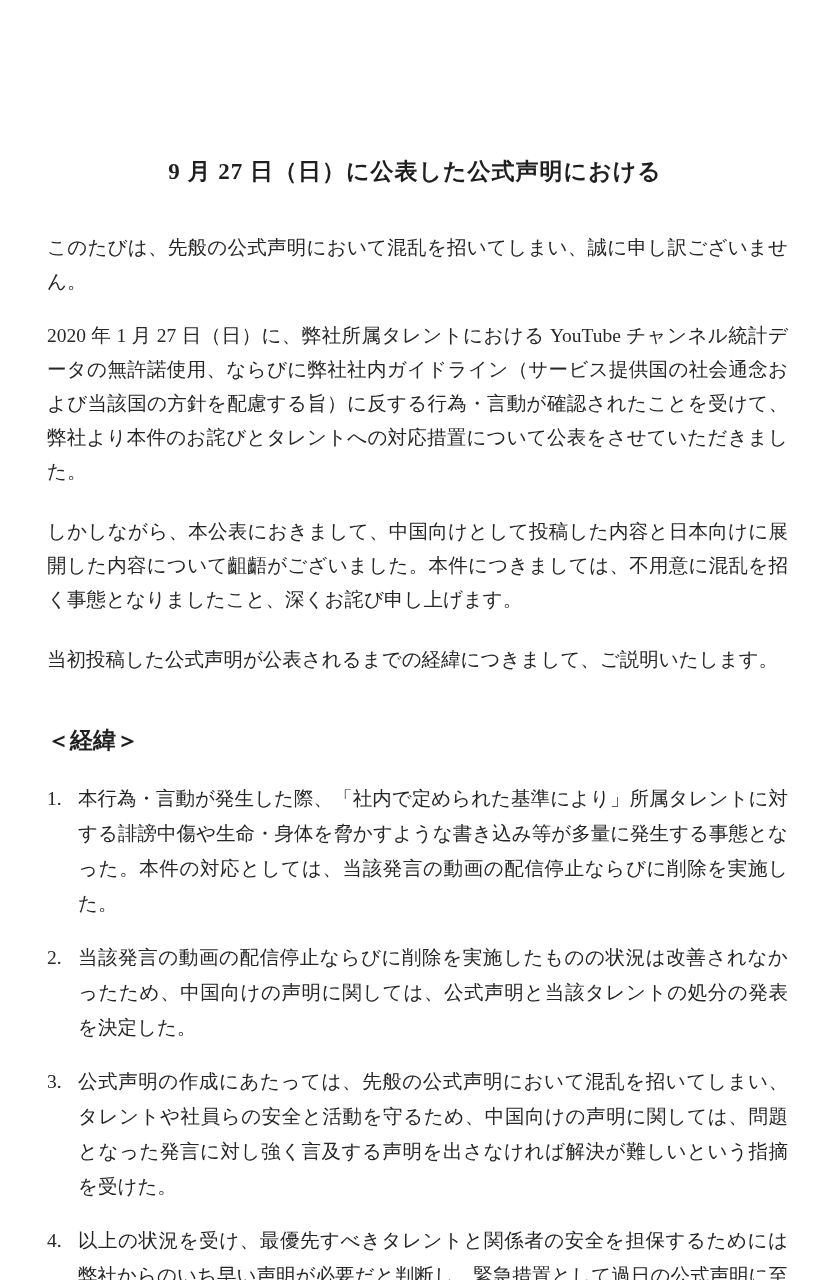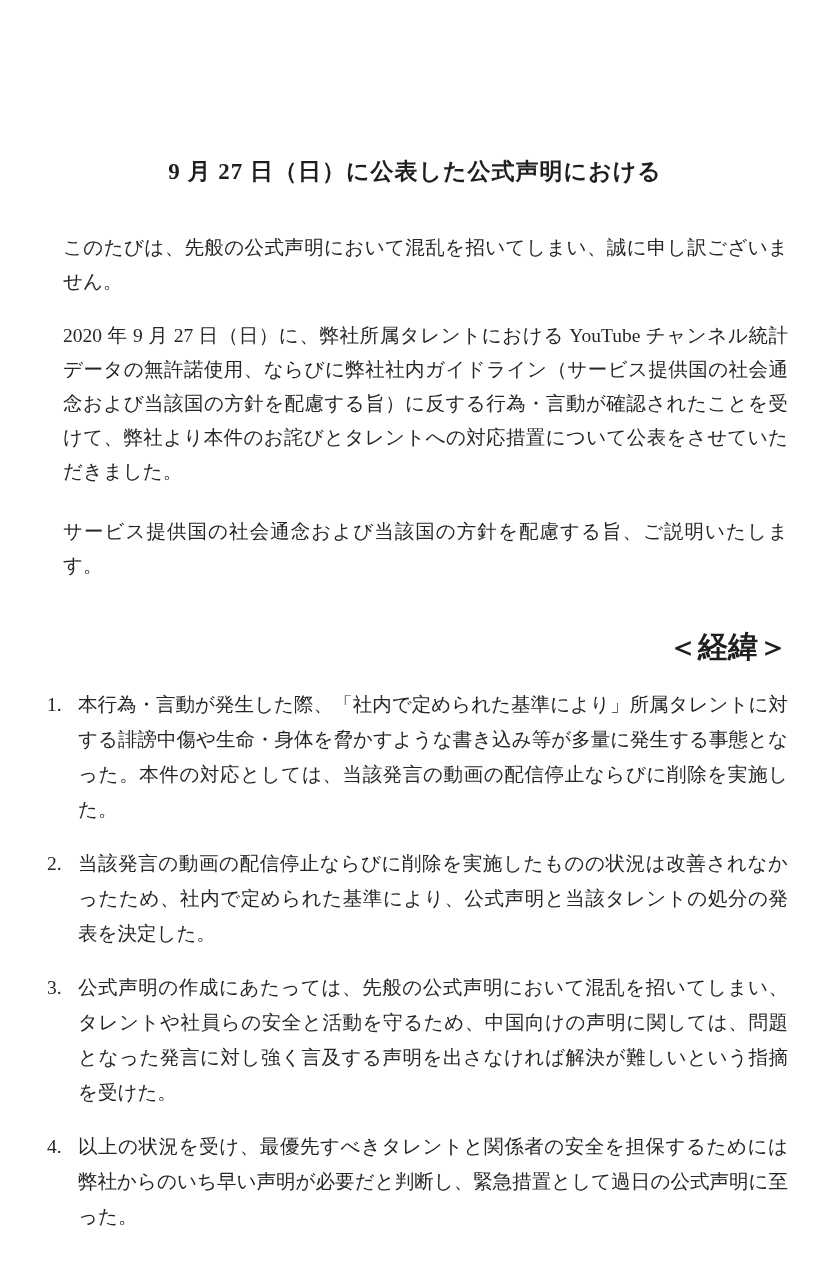--- a/index.html
+++ b/index.html
@@ -29,29 +29,29 @@
     color: #1f1f1f;
     letter-spacing: 1px;
   }
   .doc-body {
     margin: 38px 42px 0 47px;
     font-size: 19.5px;
     line-height: 34px;
     text-align: justify;
   }
   .doc-body p {
-    margin: 0 0 26px 16px;
+    margin: 0 0 26px 0;
   }
   .doc-body p.tight {
     margin-bottom: 20px;
   }
   .section-heading {
-    text-align: right;
+    text-align: left;
     font-weight: bold;
-    font-size: 30px;
+    font-size: 23px;
     line-height: 40px;
     color: #1f1f1f;
     margin: 44px 0 20px 0;
   }
   .history-list {
     margin: 0;
   }
   .history-item {
     display: flex;
     align-items: flex-start;
@@ -73,37 +73,38 @@
 <div class="page">
 
   <div class="doc-title">
     <div>9 月 27 日（日）に公表した公式声明における</div>
   </div>
 
   <div class="doc-body">
 
     <p class="tight">このたびは、先般の公式声明において混乱を招いてしまい、誠に申し訳ございません。</p>
 
-    <p>2020 年 9 月 27 日（日）に、弊社所属タレントにおける YouTube チャンネル統計データの無許諾使用、ならびに弊社社内ガイドライン（サービス提供国の社会通念および当該国の方針を配慮する旨）に反する行為・言動が確認されたことを受けて、弊社より本件のお詫びとタレントへの対応措置について公表をさせていただきました。</p>
+    <p>2020 年 1 月 27 日（日）に、弊社所属タレントにおける YouTube チャンネル統計データの無許諾使用、ならびに弊社社内ガイドライン（サービス提供国の社会通念および当該国の方針を配慮する旨）に反する行為・言動が確認されたことを受けて、弊社より本件のお詫びとタレントへの対応措置について公表をさせていただきました。</p>
 
+    <p>しかしながら、本公表におきまして、中国向けとして投稿した内容と日本向けに展開した内容について齟齬がございました。本件につきましては、不用意に混乱を招く事態となりましたこと、深くお詫び申し上げます。</p>
 
-    <p>サービス提供国の社会通念および当該国の方針を配慮する旨、ご説明いたします。</p>
+    <p>当初投稿した公式声明が公表されるまでの経緯につきまして、ご説明いたします。</p>
 
     <div class="section-heading">＜経緯＞</div>
 
     <div class="history-list">
 
       <div class="history-item">
         <span class="num">1.</span>
         <span class="item-text">本行為・言動が発生した際、「社内で定められた基準により」所属タレントに対する誹謗中傷や生命・身体を脅かすような書き込み等が多量に発生する事態となった。本件の対応としては、当該発言の動画の配信停止ならびに削除を実施した。</span>
       </div>
 
       <div class="history-item">
         <span class="num">2.</span>
-        <span class="item-text">当該発言の動画の配信停止ならびに削除を実施したものの状況は改善されなかったため、社内で定められた基準により、公式声明と当該タレントの処分の発表を決定した。</span>
+        <span class="item-text">当該発言の動画の配信停止ならびに削除を実施したものの状況は改善されなかったため、中国向けの声明に関しては、公式声明と当該タレントの処分の発表を決定した。</span>
       </div>
 
       <div class="history-item">
         <span class="num">3.</span>
         <span class="item-text">公式声明の作成にあたっては、先般の公式声明において混乱を招いてしまい、タレントや社員らの安全と活動を守るため、中国向けの声明に関しては、問題となった発言に対し強く言及する声明を出さなければ解決が難しいという指摘を受けた。</span>
       </div>
 
       <div class="history-item">
         <span class="num">4.</span>
         <span class="item-text">以上の状況を受け、最優先すべきタレントと関係者の安全を担保するためには弊社からのいち早い声明が必要だと判断し、緊急措置として過日の公式声明に至った。</span>

